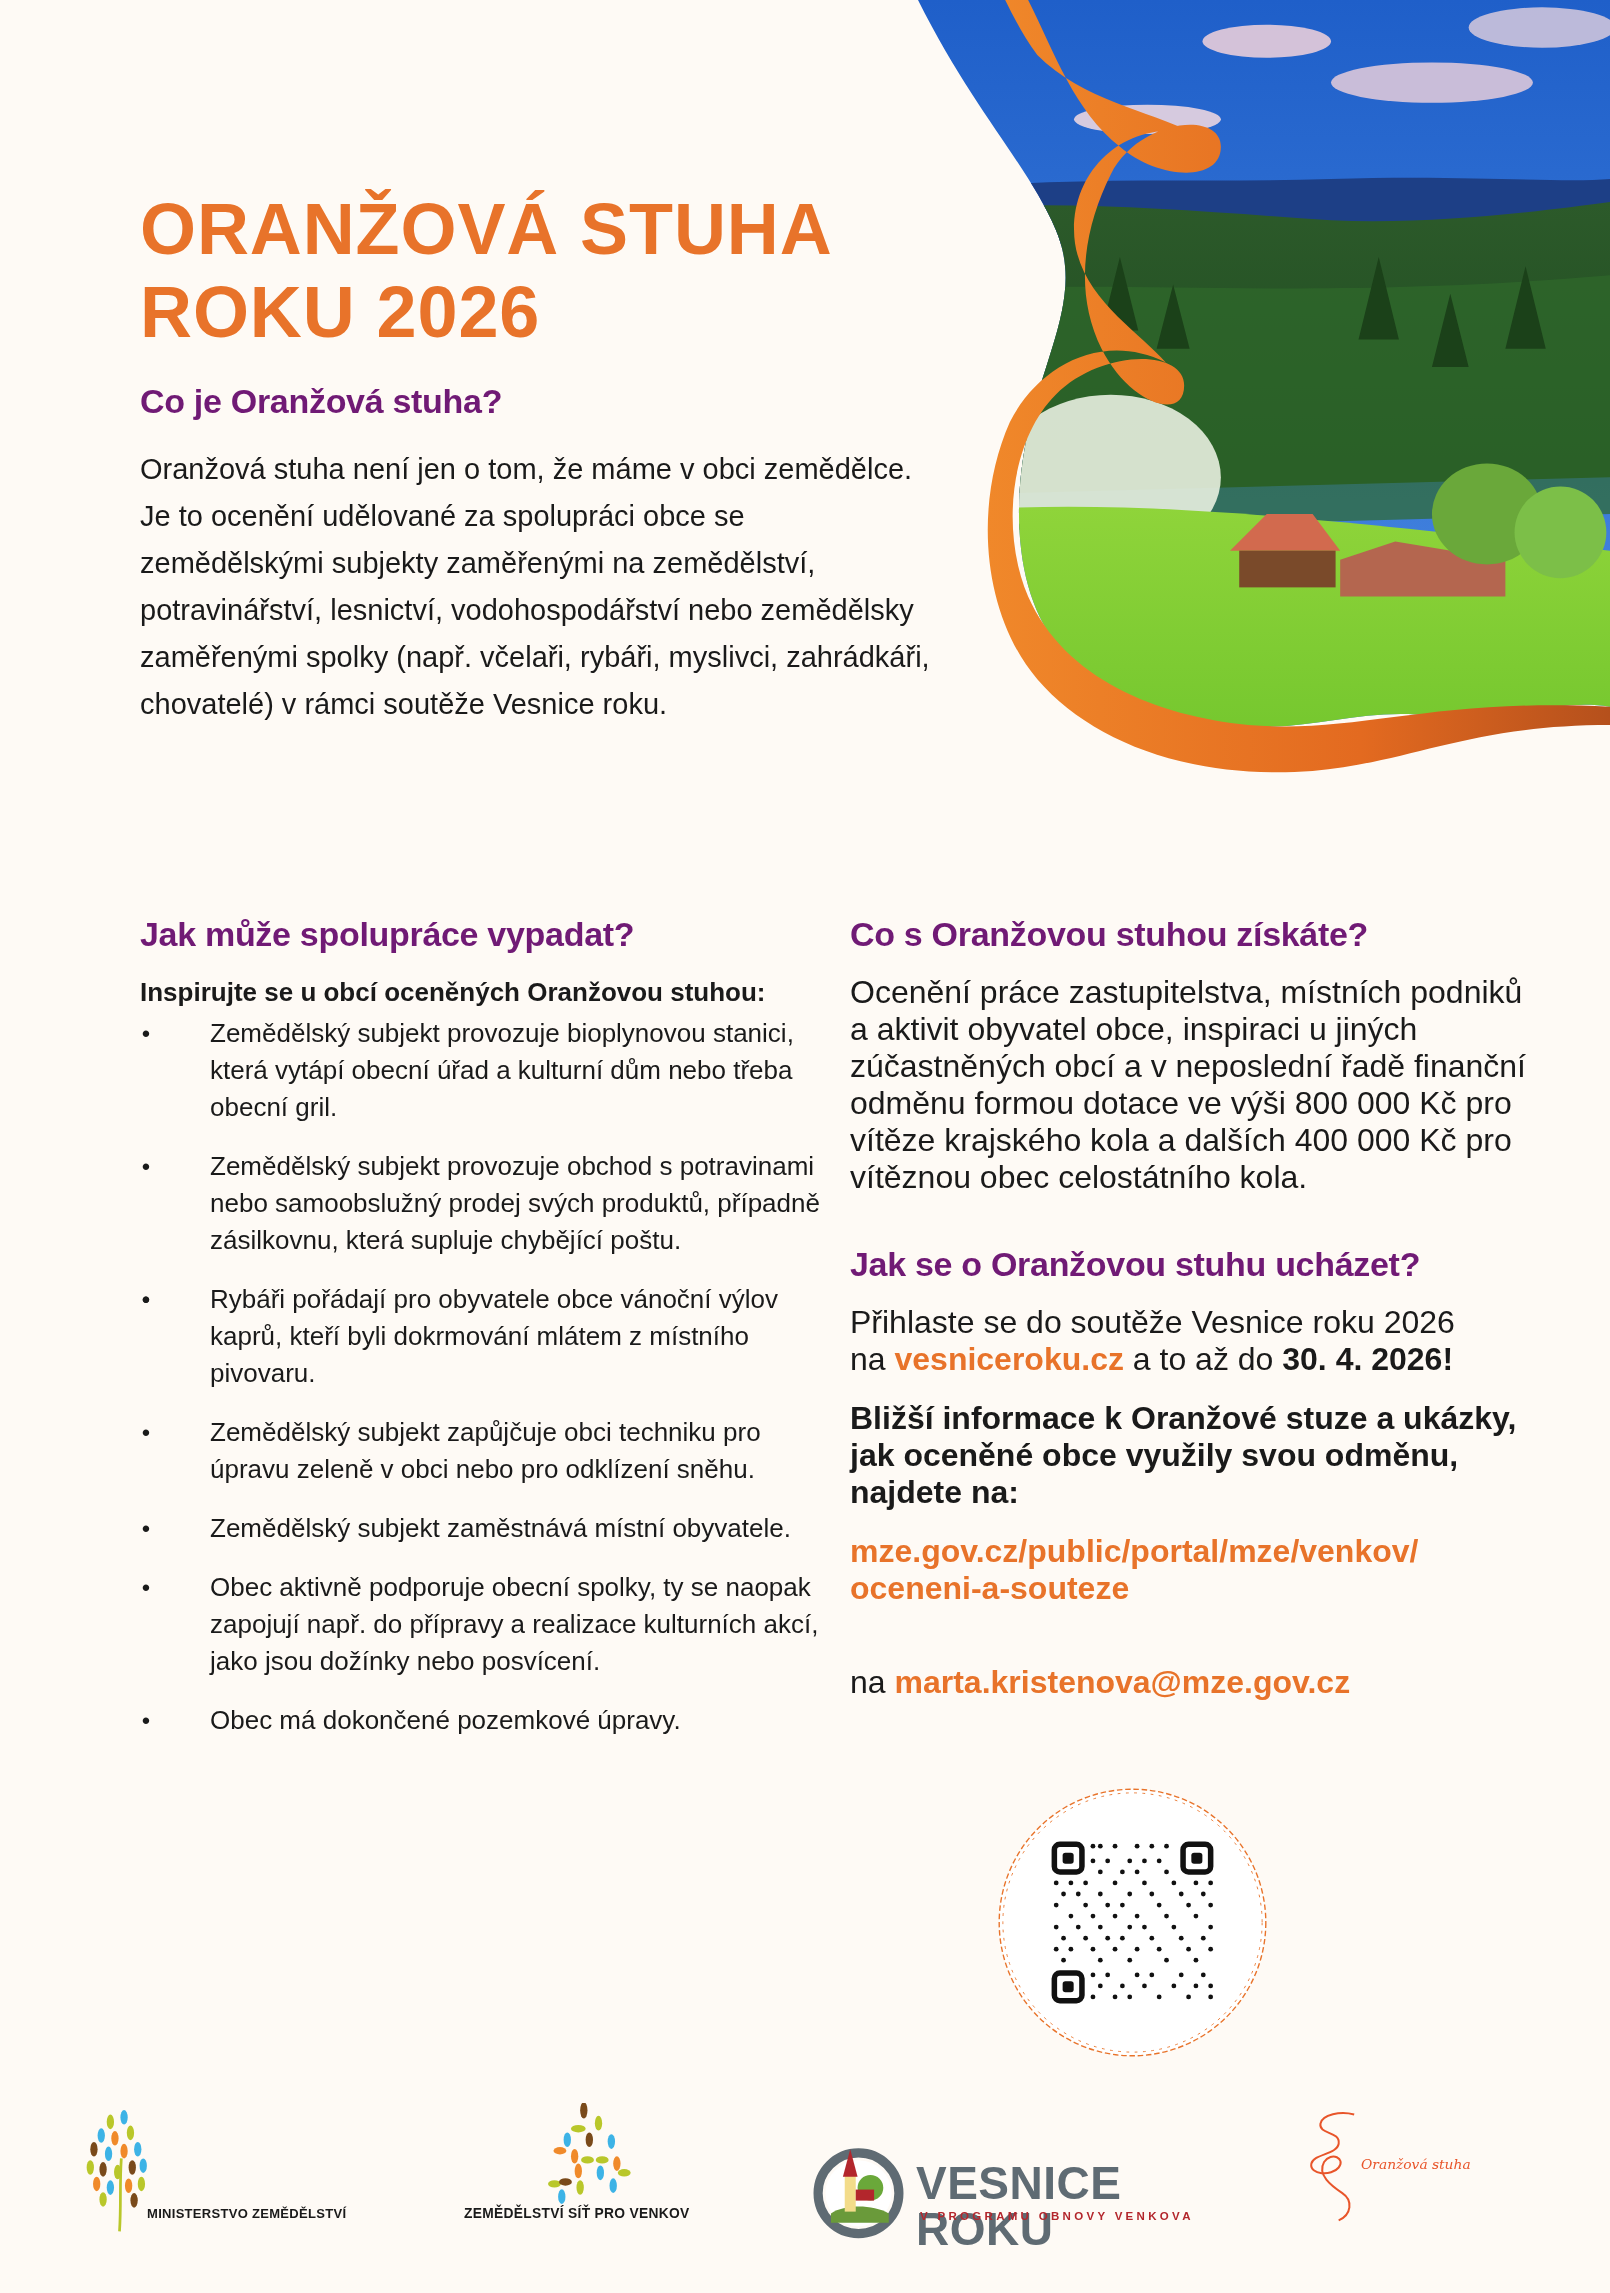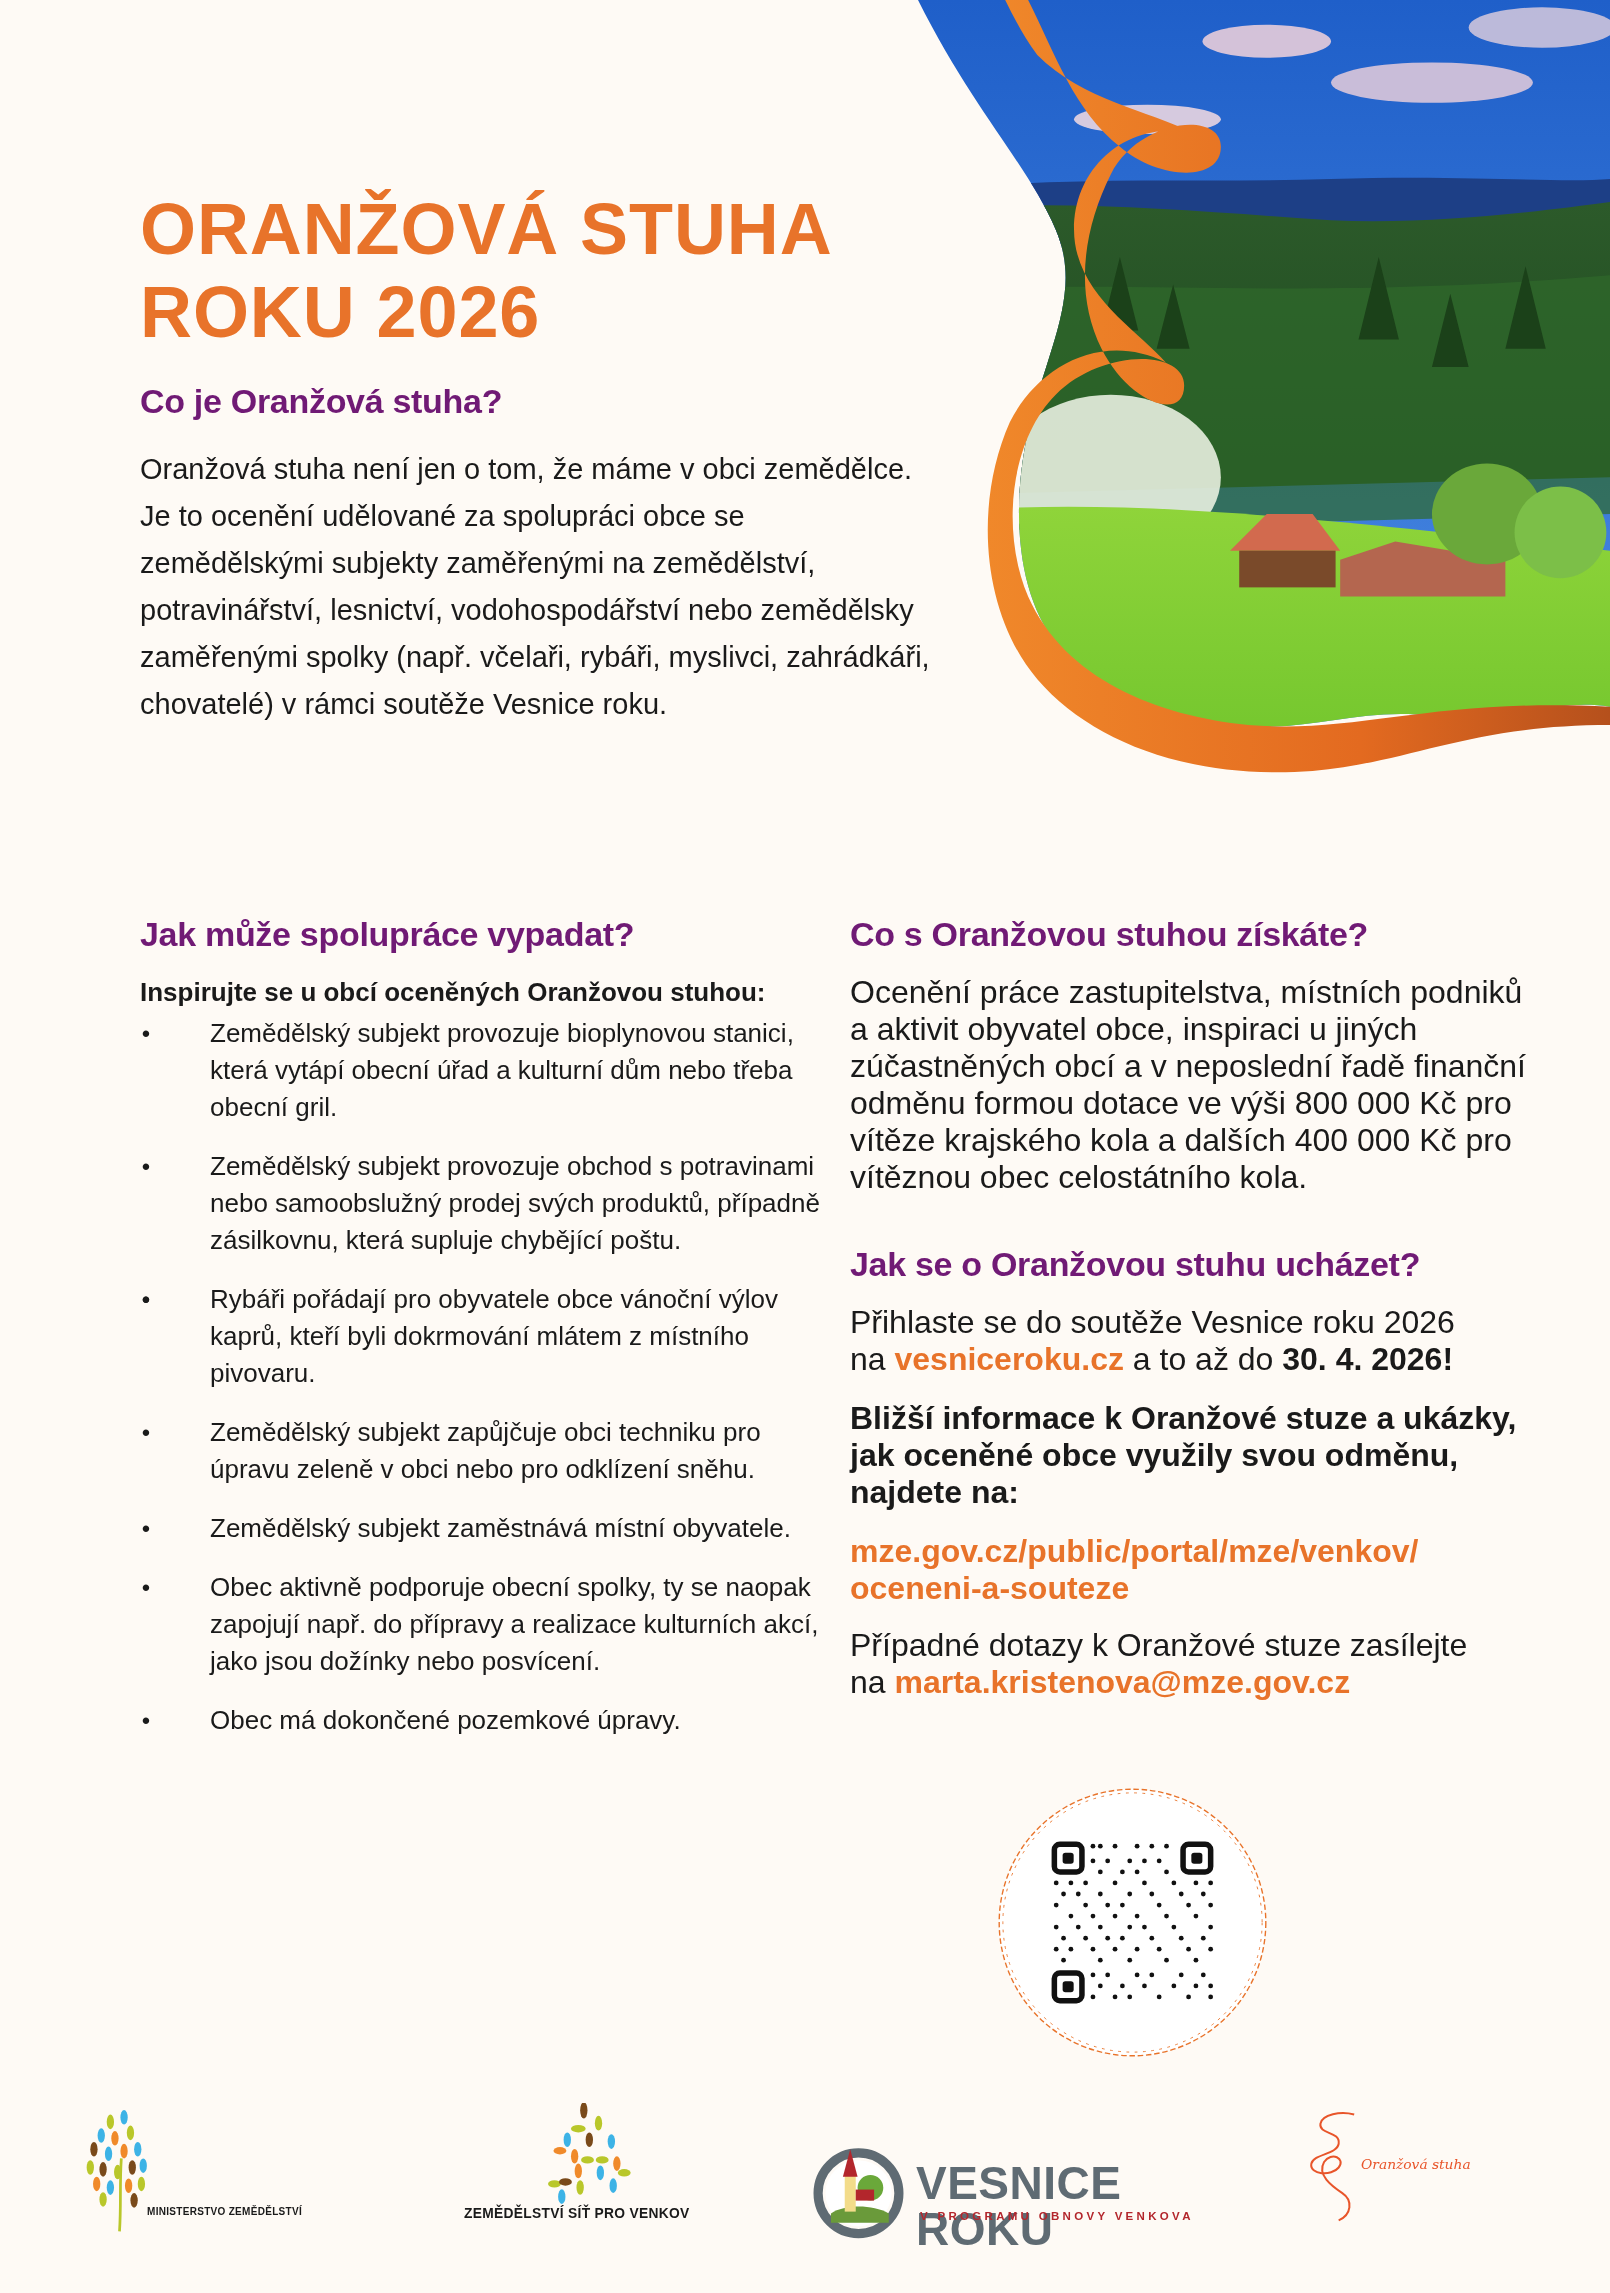--- a/index.html
+++ b/index.html
@@ -145,21 +145,21 @@
   <h2 class="h2" style="margin-top:48px;">Jak se o Oranžovou stuhu ucházet?</h2>
   <p class="p" style="margin-top:20px;">
     <span>Přihlaste se do soutěže Vesnice roku 2026</span><br>
     <span>na </span><a class="link">vesniceroku.cz</a><span> a to až do </span><span class="bold">30. 4. 2026!</span>
   </p>
   <p class="p bold" style="margin-top:22px;">Bližší informace k Oranžové stuze a ukázky, jak oceněné obce využily svou odměnu, najdete na:</p>
   <p class="p" style="margin-top:22px;">
     <a class="link"><span>mze.gov.cz/public/portal/mze/venkov/</span><br><span>oceneni-a-souteze</span></a>
   </p>
   <p class="p" style="margin-top:20px;">
-    <span>Případné dotazy k Oranžové stuze zasílejte</span><br>
+    <br>
     <span>na </span><a class="link">marta.kristenova@mze.gov.cz</a>
   </p>
 </div>
 
 <div class="abs qr-wrap">
   <svg viewBox="0 0 310 310" width="285" height="285">
     <circle cx="155" cy="155" r="145" fill="#ffffff" stroke="#E8732A" stroke-width="1.5" stroke-dasharray="6 3"></circle>
     <circle cx="155" cy="155" r="141" fill="none" stroke="#E8732A" stroke-width="1" stroke-dasharray="3 6"></circle>
     <g fill="#111">
 
@@ -285,21 +285,21 @@
         <ellipse cx="54" cy="70" rx="4" ry="8" fill="#7a4a1a"></ellipse>
         <ellipse cx="66" cy="68" rx="4" ry="8" fill="#3db3e6"></ellipse>
         <ellipse cx="15" cy="88" rx="4" ry="8" fill="#f08a2a"></ellipse>
         <ellipse cx="30" cy="92" rx="4" ry="8" fill="#3db3e6"></ellipse>
         <ellipse cx="50" cy="90" rx="4" ry="8" fill="#f08a2a"></ellipse>
         <ellipse cx="64" cy="88" rx="4" ry="8" fill="#b9c72a"></ellipse>
         <ellipse cx="22" cy="105" rx="4" ry="8" fill="#b9c72a"></ellipse>
         <ellipse cx="56" cy="106" rx="4" ry="8" fill="#7a4a1a"></ellipse>
       </g>
     </svg>
-    <span class="logo-text" style="position:absolute; left:64px; top:103px; font-size:10px;">MINISTERSTVO ZEMĚDĚLSTVÍ</span>
+    <span class="logo-text" style="position:absolute; left:64px; top:103px; font-size:13px;">MINISTERSTVO ZEMĚDĚLSTVÍ</span>
   </div>
 
   <div class="logo" style="left:464px; top:18.4px; width:239px; height:129px;">
     <svg width="92" height="101" viewBox="0 0 100 110" style="position:absolute;left:83px;top:0;">
       <ellipse cx="40" cy="8" rx="4" ry="9" fill="#7a4a1a"></ellipse>
       <ellipse cx="34" cy="28" rx="8" ry="4" fill="#b9c72a"></ellipse>
       <ellipse cx="56" cy="22" rx="4" ry="8" fill="#b9c72a"></ellipse>
       <ellipse cx="22" cy="40" rx="4" ry="8" fill="#3db3e6"></ellipse>
       <ellipse cx="46" cy="40" rx="4" ry="8" fill="#7a4a1a"></ellipse>
       <ellipse cx="70" cy="42" rx="4" ry="8" fill="#3db3e6"></ellipse>

